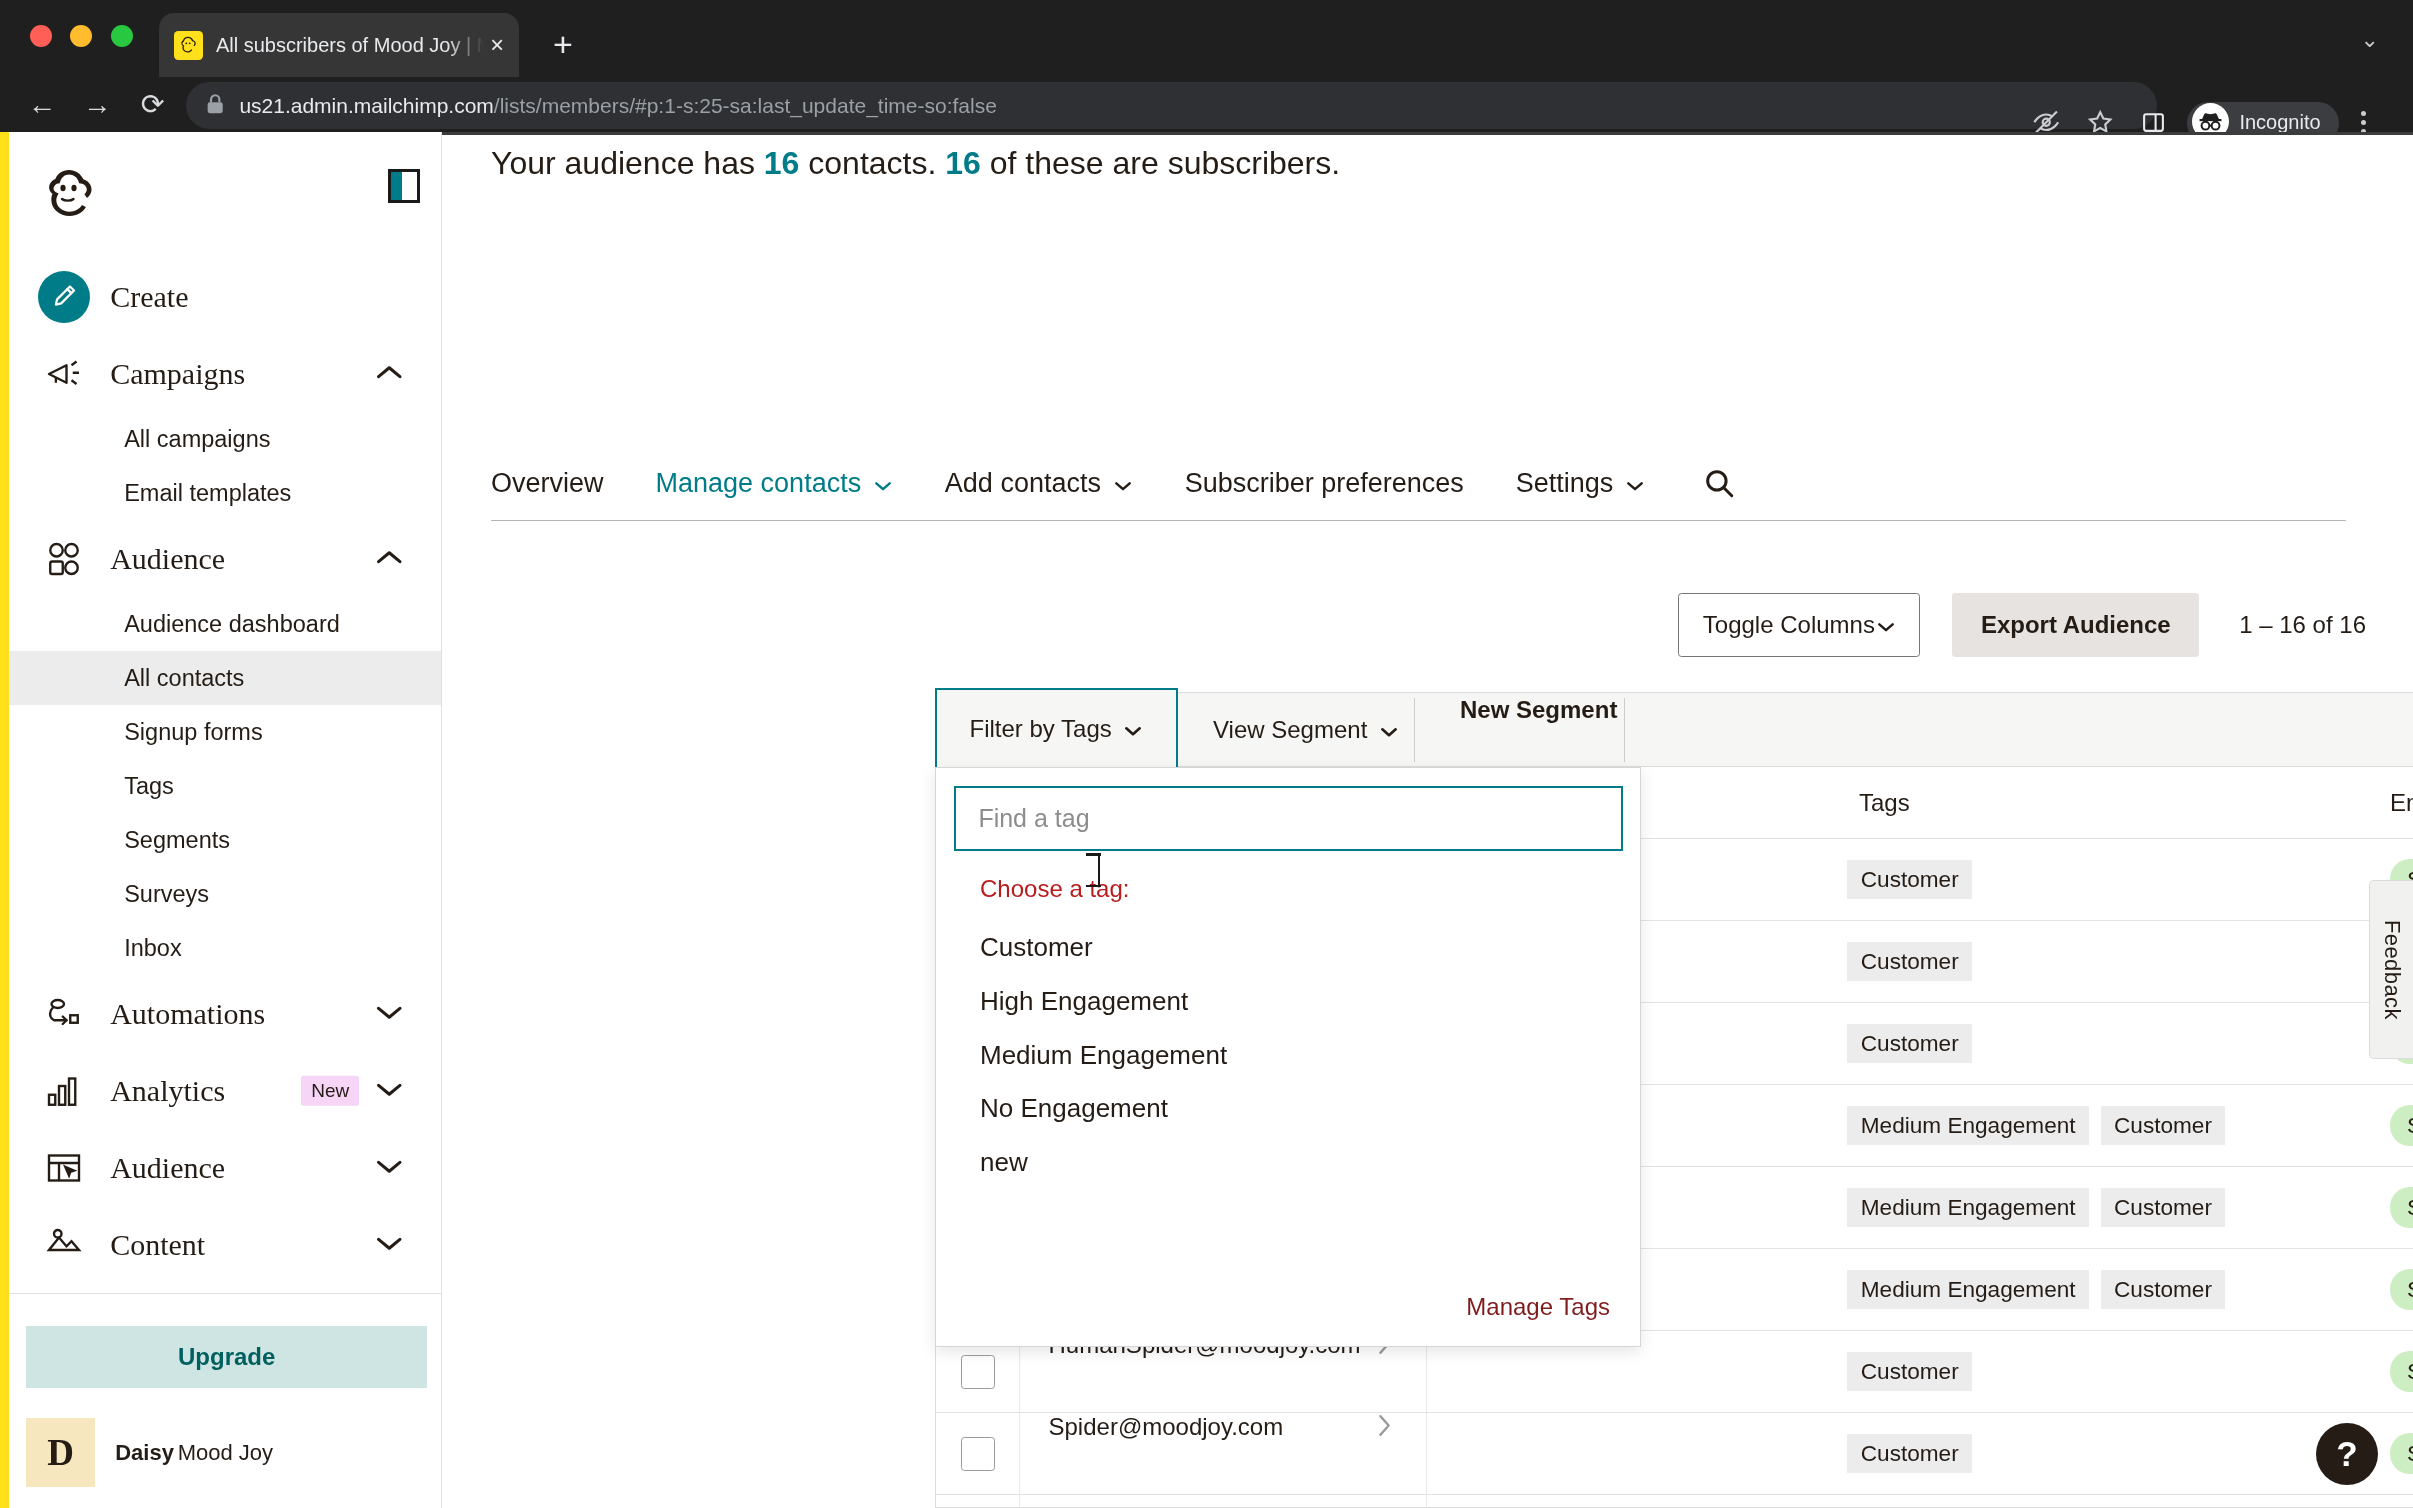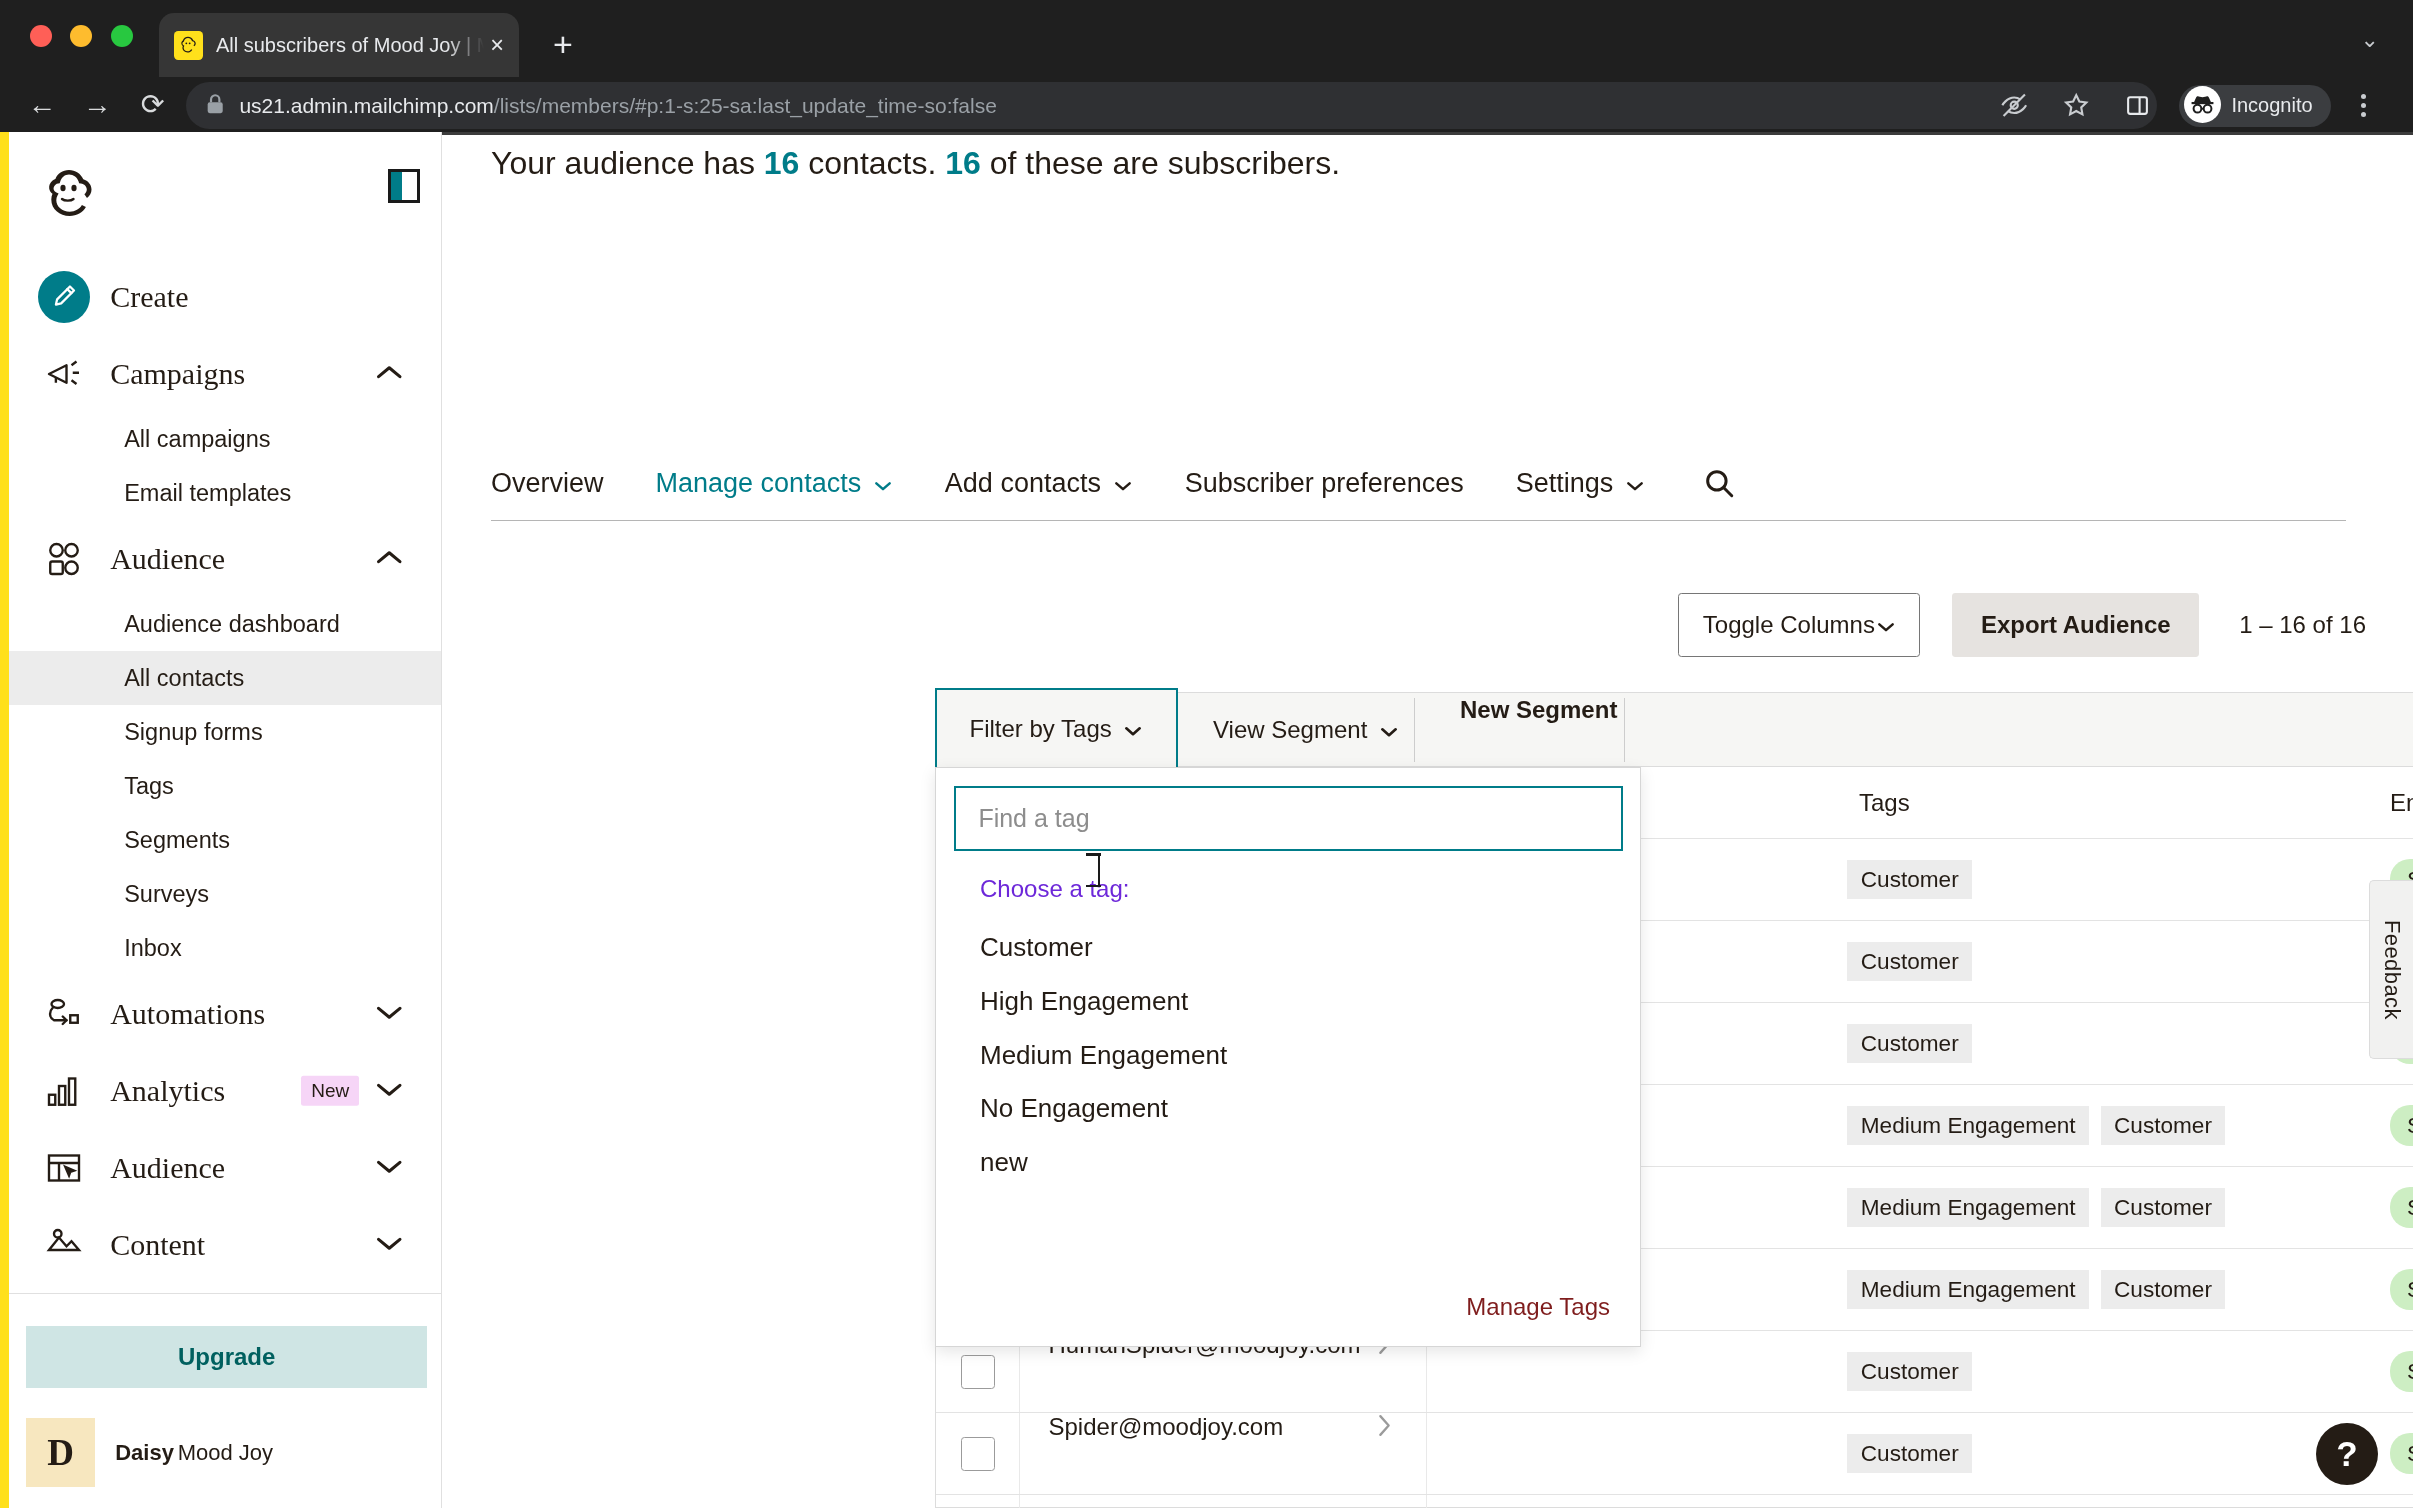--- a/index.html
+++ b/index.html
@@ -41,21 +41,21 @@
   #nav-back { margin-left: 18.4px; } #nav-forward { margin-left: 8.4px; } #nav-reload { margin-left: 8.4px; }
 
   #omnibox {
     position: absolute; left: 186px; top: 5px; width: 1971px; height: 47px;
     background: #2f3033; border-radius: 23.5px; display: flex; align-items: center; padding: 0 20px;
   }
   #lock-icon { flex: 0 0 auto; margin-right: 15px; }
   #url-text { font-size: 21px; color: #9aa0a6; white-space: nowrap; }
   #url-text .host { color: #e8eaed; }
 
-  #omni-right { position: absolute; right: 25px; top: 5px; height: 47px; display: flex; align-items: center; gap: 8px; }
+  #omni-right { position: absolute; right: 25px; top: 22px; height: 47px; display: flex; align-items: center; gap: 0; }
   .omni-icon { width: 54px; height: 47px; display: flex; align-items: center; justify-content: center; color: #c9ccd0; }
   #incognito-pill {
     height: 42px; background: #3b3d40; border-radius: 21px; display: flex; align-items: center;
     padding: 0 18.4px 0 5px; margin-left: 6.7px; gap: 10px;
   }
   #incognito-label { color: #e8eaed; font-size: 20px; }
   #browser-menu { width: 49px; height: 47px; display: flex; flex-direction: column; align-items: center; justify-content: center; gap: 4.2px; }
   #browser-menu i { width: 5px; height: 5px; border-radius: 50%; background: #c9ccd0; display: block; }
 
   
@@ -171,21 +171,21 @@
   
   #tag-dropdown {
     position: absolute; left: 493px; top: 635px; width: 706px; height: 580px;
     background: #fff; border: 0.8px solid #d6d6d6; box-shadow: 0 5px 15px rgba(0,0,0,.10); z-index: 20;
   }
   #find-tag-input {
     position: absolute; left: 18.4px; top: 18.4px; width: 669px; height: 65px;
     border: 2.5px solid #007c89; background: #fff; display: flex; align-items: center; padding-left: 22px;
     font-size: 25px; color: #8d8d8d;
   }
-  #choose-a-tag { position: absolute; left: 44px; top: 107px; font-size: 24px; color: #6d28d9; }
+  #choose-a-tag { position: absolute; left: 44px; top: 107px; font-size: 24px; color: #b91c1c; }
   .tag-option { position: absolute; left: 44px; font-size: 26px; color: #241c15; }
   #manage-tags { position: absolute; right: 30px; bottom: 25px; font-size: 24px; color: #7f1d1d; }
   #text-cursor { position: absolute; left: 156px; top: 85px; width: 3.4px; height: 34px; }
   #text-cursor::before, #text-cursor::after {
     content: ""; position: absolute; left: -5.9px; width: 15px; height: 2.5px; background: #1a1a1a;
   }
   #text-cursor::before { top: 0; } #text-cursor::after { bottom: 0; }
   #text-cursor i { position: absolute; left: 5.9px; top: 0; width: 2.5px; height: 100%; background: #1a1a1a; display: block; }
 
   

